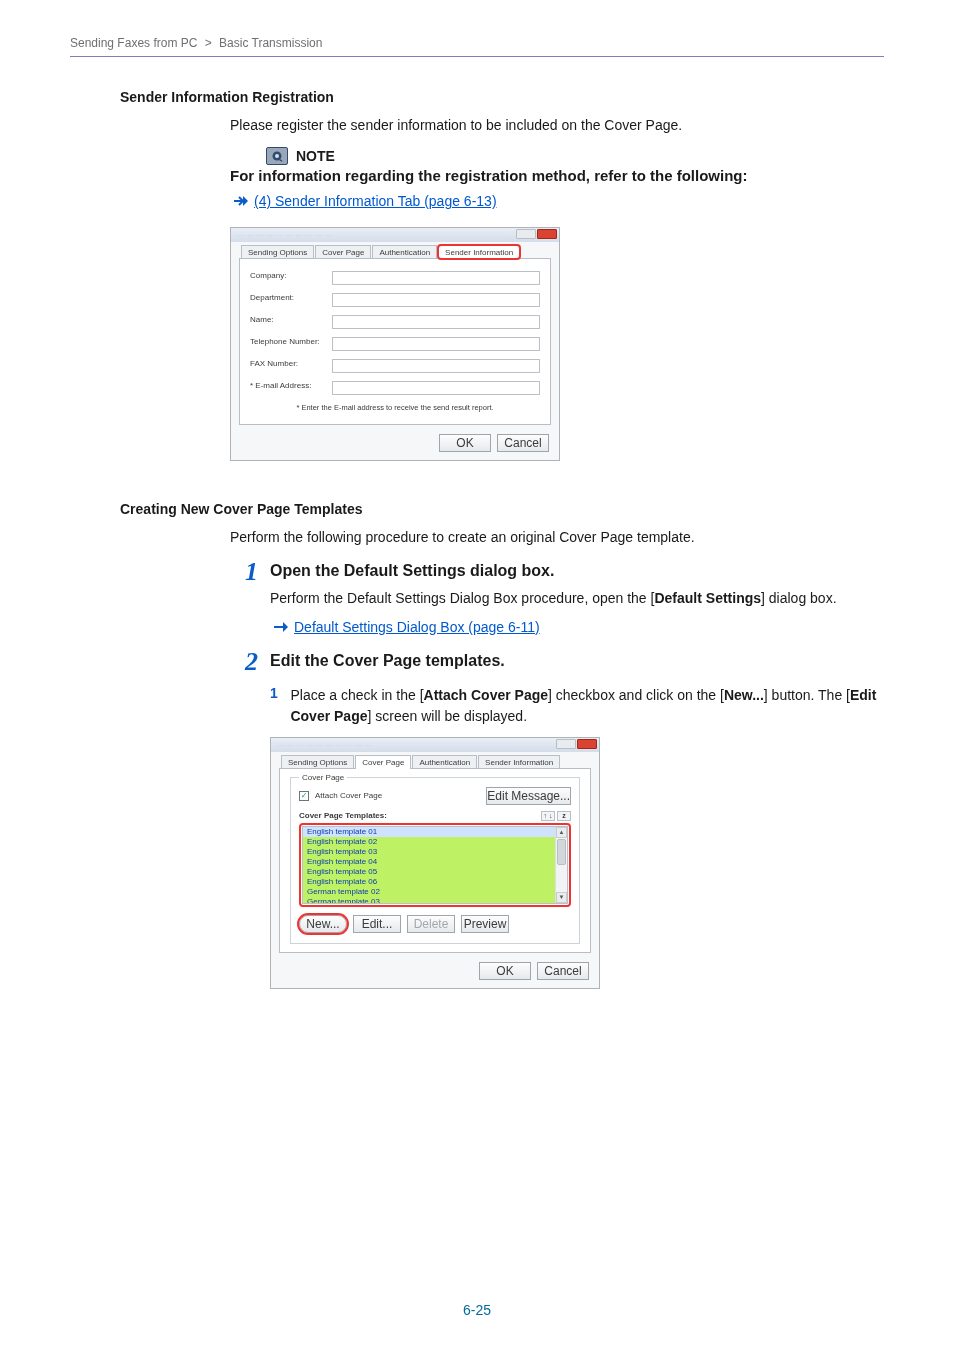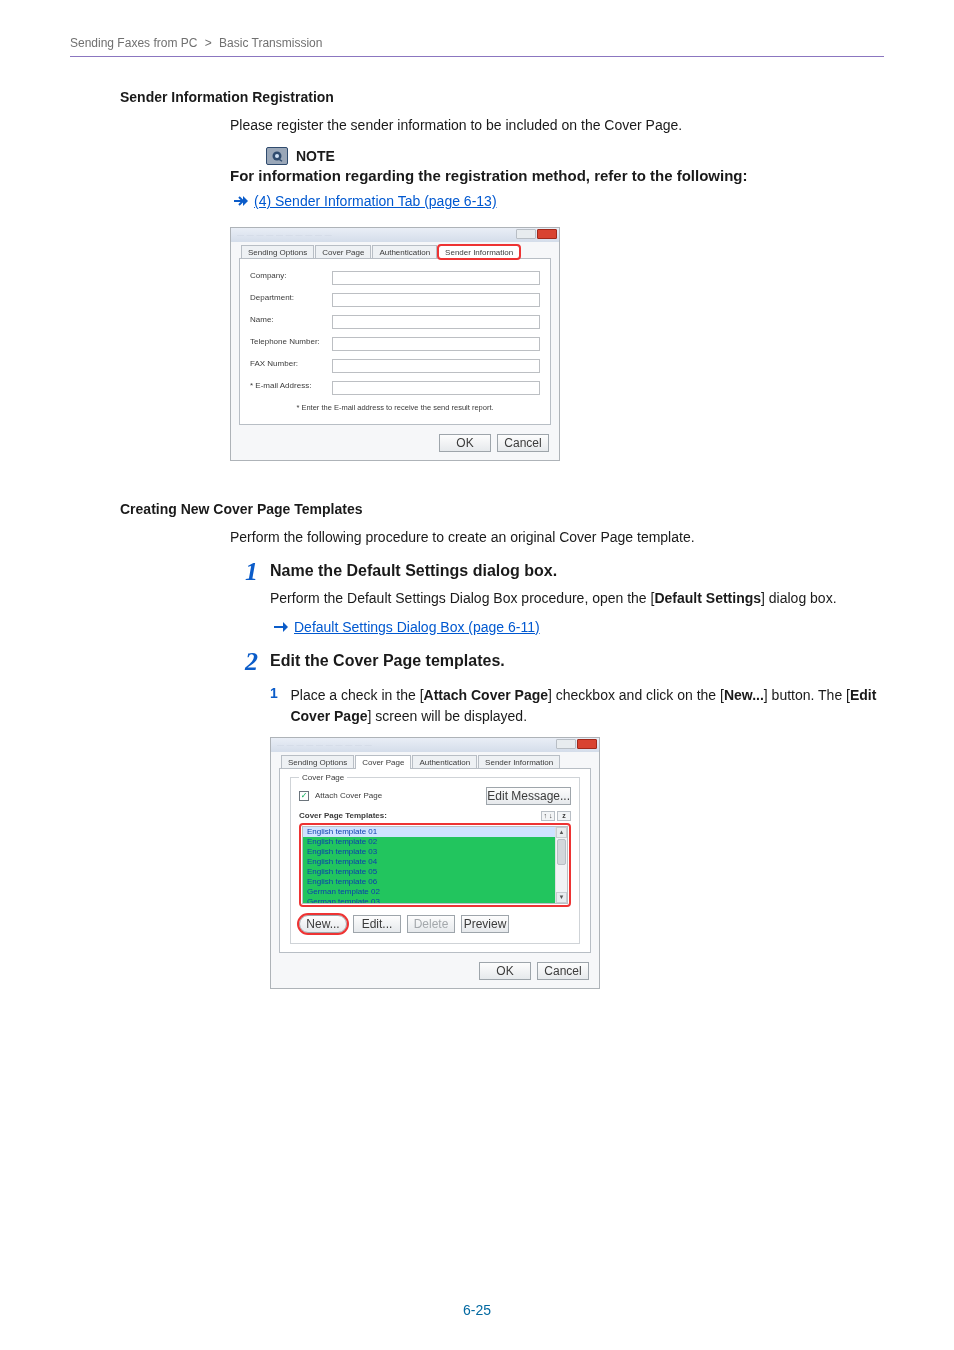--- a/index.html
+++ b/index.html
@@ -59,21 +59,21 @@
   .dlg2 .panel2 { background:#fff; margin:0 8px 8px 8px; border:1px solid #b8bec5; padding:8px 10px; position:relative; top:-1px; }
   .group { border:1px solid #cfd3d7; padding: 8px 8px 10px 8px; }
   .group .gtitle { position:relative; top:-13px; background:#fff; display:inline-block; padding:0 3px; font-size:8px; }
   .attachrow { display:flex; align-items:center; gap:6px; margin-top:-8px; margin-bottom:6px; }
   .chk { width:10px; height:10px; border:1px solid #6b747c; background:#fff; display:flex; align-items:center; justify-content:center; font-size:8px; color:#0a5; }
   .tplbox { width:100%; position:relative; }
   .tplhead { font-size:8px; margin-bottom:2px; display:flex; justify-content:space-between;font-weight:bold; }
   .sortbtns { display:flex; gap:2px; }
   .sortbtn { width:14px; height:10px; border:1px solid #b8bec5; background:#f2f4f6; font-size:7px; display:flex; align-items:center; justify-content:center; }
   .tplframe { border:2px solid #e33; border-radius:4px; padding:1px; }
-  .tpllist { height:78px; border:1px solid #bcbfc3; background:#22c55e; overflow:hidden; font-size:8px; color:#0b3eae; position:relative; }
+  .tpllist { height:78px; border:1px solid #bcbfc3; background:#bef264; overflow:hidden; font-size:8px; color:#0b3eae; position:relative; }
   .tpllist .item { padding:0 4px; line-height:10px; white-space:nowrap; }
   .tpllist .item.selbg { background:#cfe3ff; }
   .tpllist .sb { position:absolute; right:0; top:0; bottom:0; width:12px; background:#f1f3f5; border-left:1px solid #dcdfe2; }
   .tpllist .sb .thumb { position:absolute; left:1px; right:1px; top:12px; height:26px; background:#d2d7db; border:1px solid #b8bec5; border-radius:2px; }
   .tpllist .sb .arr { position:absolute; left:0; right:0; height:11px; background:#e8ecef; border:1px solid #c8cdd1; display:flex; align-items:center; justify-content:center; font-size:6px; color:#555; }
   .tpllist .sb .arr.up { top:0; }
   .tpllist .sb .arr.dn { bottom:0; }
   .btnrow { display:flex; gap:6px; margin-top:8px; }
   .btnrow .btn { min-width:48px; height:18px; }
   .btn.disabled { color:#a4a8ac; }
@@ -164,21 +164,21 @@
     <div class="btn">Cancel</div>
   </div>
 </div>
 
 <div class="sec-title">Creating New Cover Page Templates</div>
 <div class="body-text">Perform the following procedure to create an original Cover Page template.</div>
 
 <div class="step">
   <div class="stepnum">1</div>
   <div class="stepbody">
-    <div class="steptitle">Name the Default Settings dialog box.</div>
+    <div class="steptitle">Open the Default Settings dialog box.</div>
     <div class="steptext">
       <span>Perform the Default Settings Dialog Box procedure, open the [</span><b>Default Settings</b><span>] dialog box.</span>
     </div>
     <div class="linkrow" style="margin-top:10px;">
       <span class="arrow">
         <svg width="14" height="10" viewBox="0 0 14 10">
               <path d="M0 5 H9" stroke="#0b5cc9" stroke-width="2"></path>
               <path d="M9 0 L14 5 L9 10 Z" fill="#0b5cc9"></path>
             </svg>
       </span>

